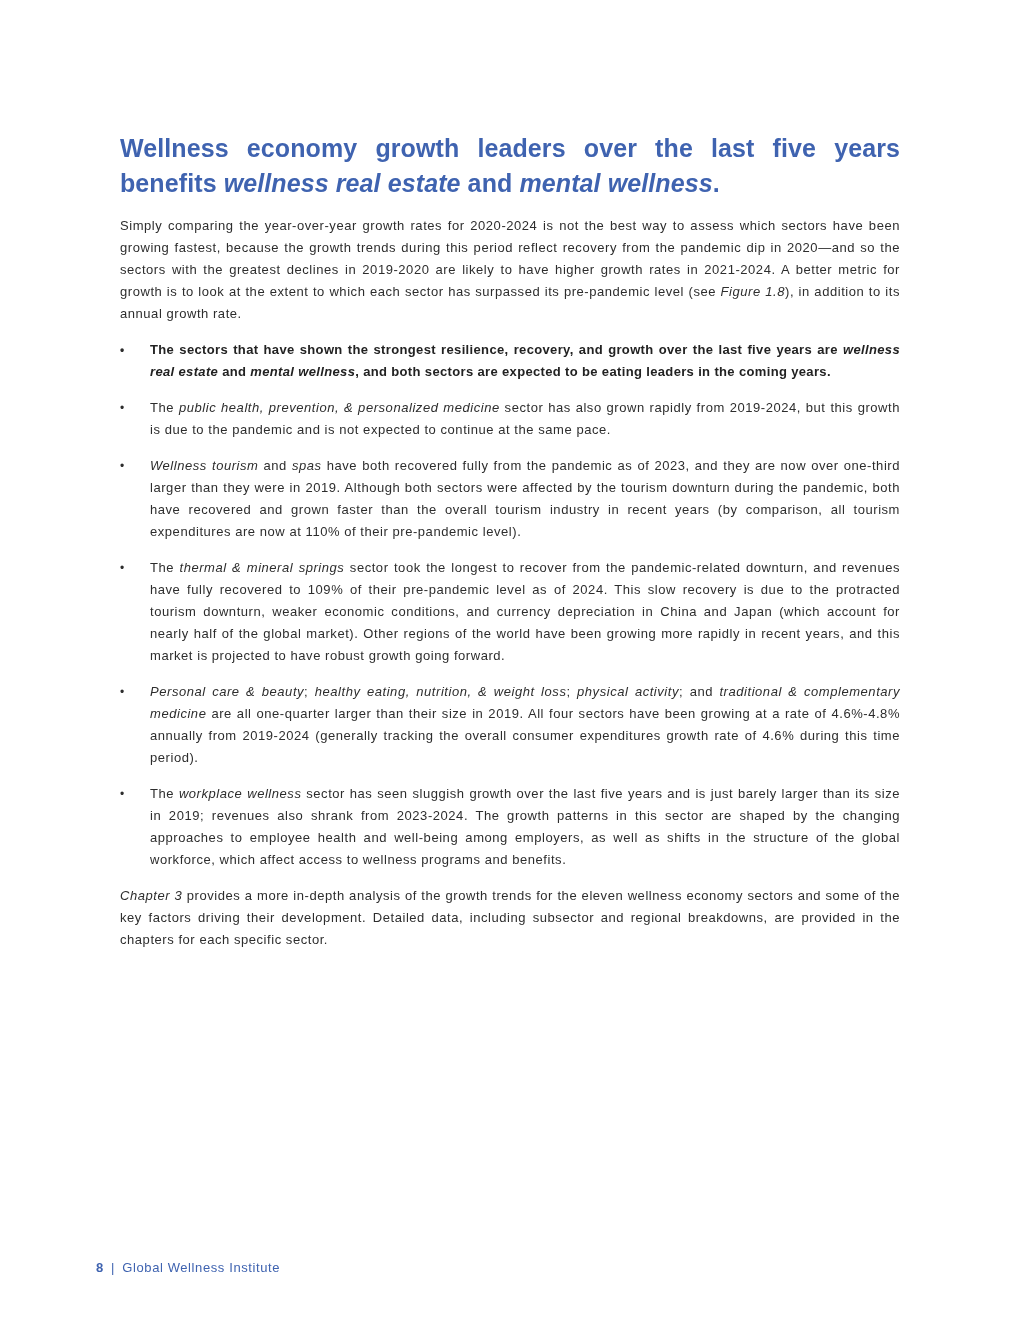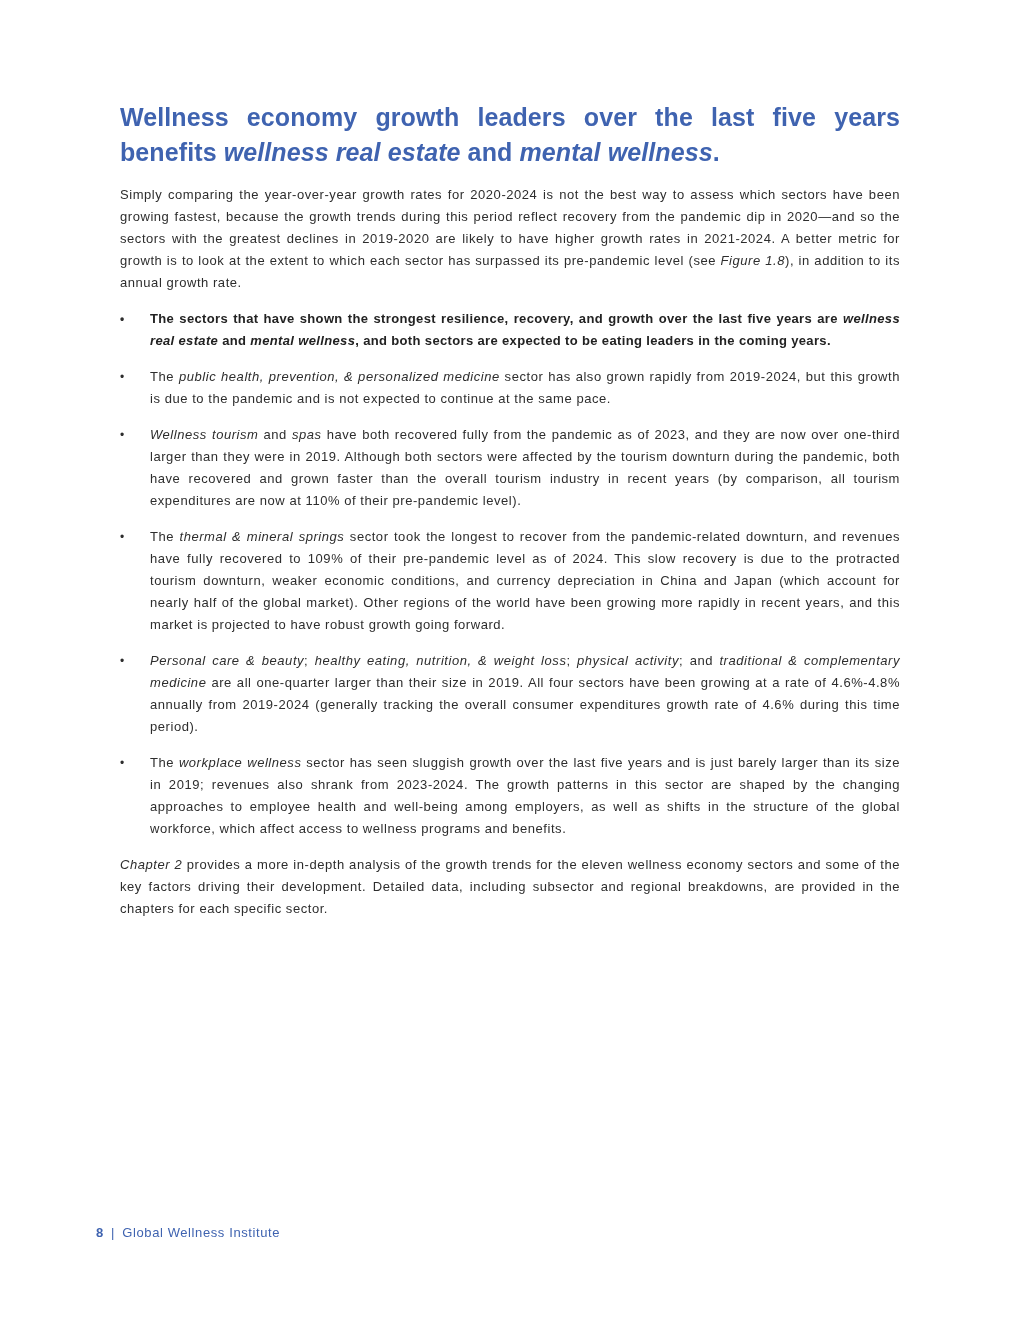--- a/index.html
+++ b/index.html
@@ -2,21 +2,21 @@
 <html><head>
   <meta charset="utf-8">
   <style>
     html, body { margin: 0; padding: 0; }
     body {
       width: 1020px; height: 1320px; background: #ffffff;
       position: relative; overflow: hidden;
       font-family: "Liberation Sans", sans-serif;
       color: #2b2b2b;
     }
-    .content { position: absolute; left: 120px; top: 100px; width: 780px; }
+    .content { position: absolute; left: 120px; top: 131px; width: 780px; }
     h1 {
       margin: 0; color: #3f63b0;
       font-family: "Liberation Sans", sans-serif;
       font-weight: bold; font-size: 25px; line-height: 35px;
       text-align: justify; letter-spacing: 0.1px;
     }
     h1 .l1 { display: block; text-align: justify; text-align-last: justify; }
     h1 em { font-style: italic; }
     p.body {
       margin: 14px 0 0 0;
@@ -33,21 +33,21 @@
       position: absolute; left: 0; top: 0; width: 10px;
       font-size: 12px; color: #2d2d2d;
     }
     ul.bullets li.bold { font-weight: bold; color: #222; letter-spacing: 0.35px; }
     em { }
     p.closing {
       margin: 0; font-size: 13px; line-height: 22px; text-align: justify;
       letter-spacing: 0.55px; color: #2d2d2d;
     }
     .footer {
-      position: absolute; left: 96px; top: 1225px;
+      position: absolute; left: 96px; top: 1260px;
       font-size: 13px; color: #3f63b0; letter-spacing: 0.6px;
     }
     .footer .pnum { font-weight: bold; }
     .footer .sep { margin: 0 3px; }
   </style>
 </head>
 <body>
 
 <div class="content">
   <h1>
@@ -80,21 +80,21 @@
       <span class="dot">•</span>
       <em>Personal care &amp; beauty</em><span>; </span><em>healthy eating, nutrition, &amp; weight loss</em><span>; </span><em>physical activity</em><span>; and </span><em>traditional &amp; complementary medicine</em><span> are all one-quarter larger than their size in 2019. All four sectors have been growing at a rate of 4.6%-4.8% annually from 2019-2024 (generally tracking the overall consumer expenditures growth rate of 4.6% during this time period).</span>
     </li>
     <li>
       <span class="dot">•</span>
       <span>The </span><em>workplace wellness</em><span> sector has seen sluggish growth over the last five years and is just barely larger than its size in 2019; revenues also shrank from 2023-2024. The growth patterns in this sector are shaped by the changing approaches to employee health and well-being among employers, as well as shifts in the structure of the global workforce, which affect access to wellness programs and benefits.</span>
     </li>
   </ul>
 
   <p class="closing">
-    <em>Chapter 2</em><span> provides a more in-depth analysis of the growth trends for the eleven wellness economy sectors and some of the key factors driving their development. Detailed data, including subsector and regional breakdowns, are provided in the chapters for each specific sector.</span>
+    <em>Chapter 3</em><span> provides a more in-depth analysis of the growth trends for the eleven wellness economy sectors and some of the key factors driving their development. Detailed data, including subsector and regional breakdowns, are provided in the chapters for each specific sector.</span>
   </p>
 </div>
 
 <div class="footer">
   <span class="pnum">8</span>
   <span class="sep">|</span>
   <span>Global Wellness Institute</span>
 </div>
 
 </body></html>

